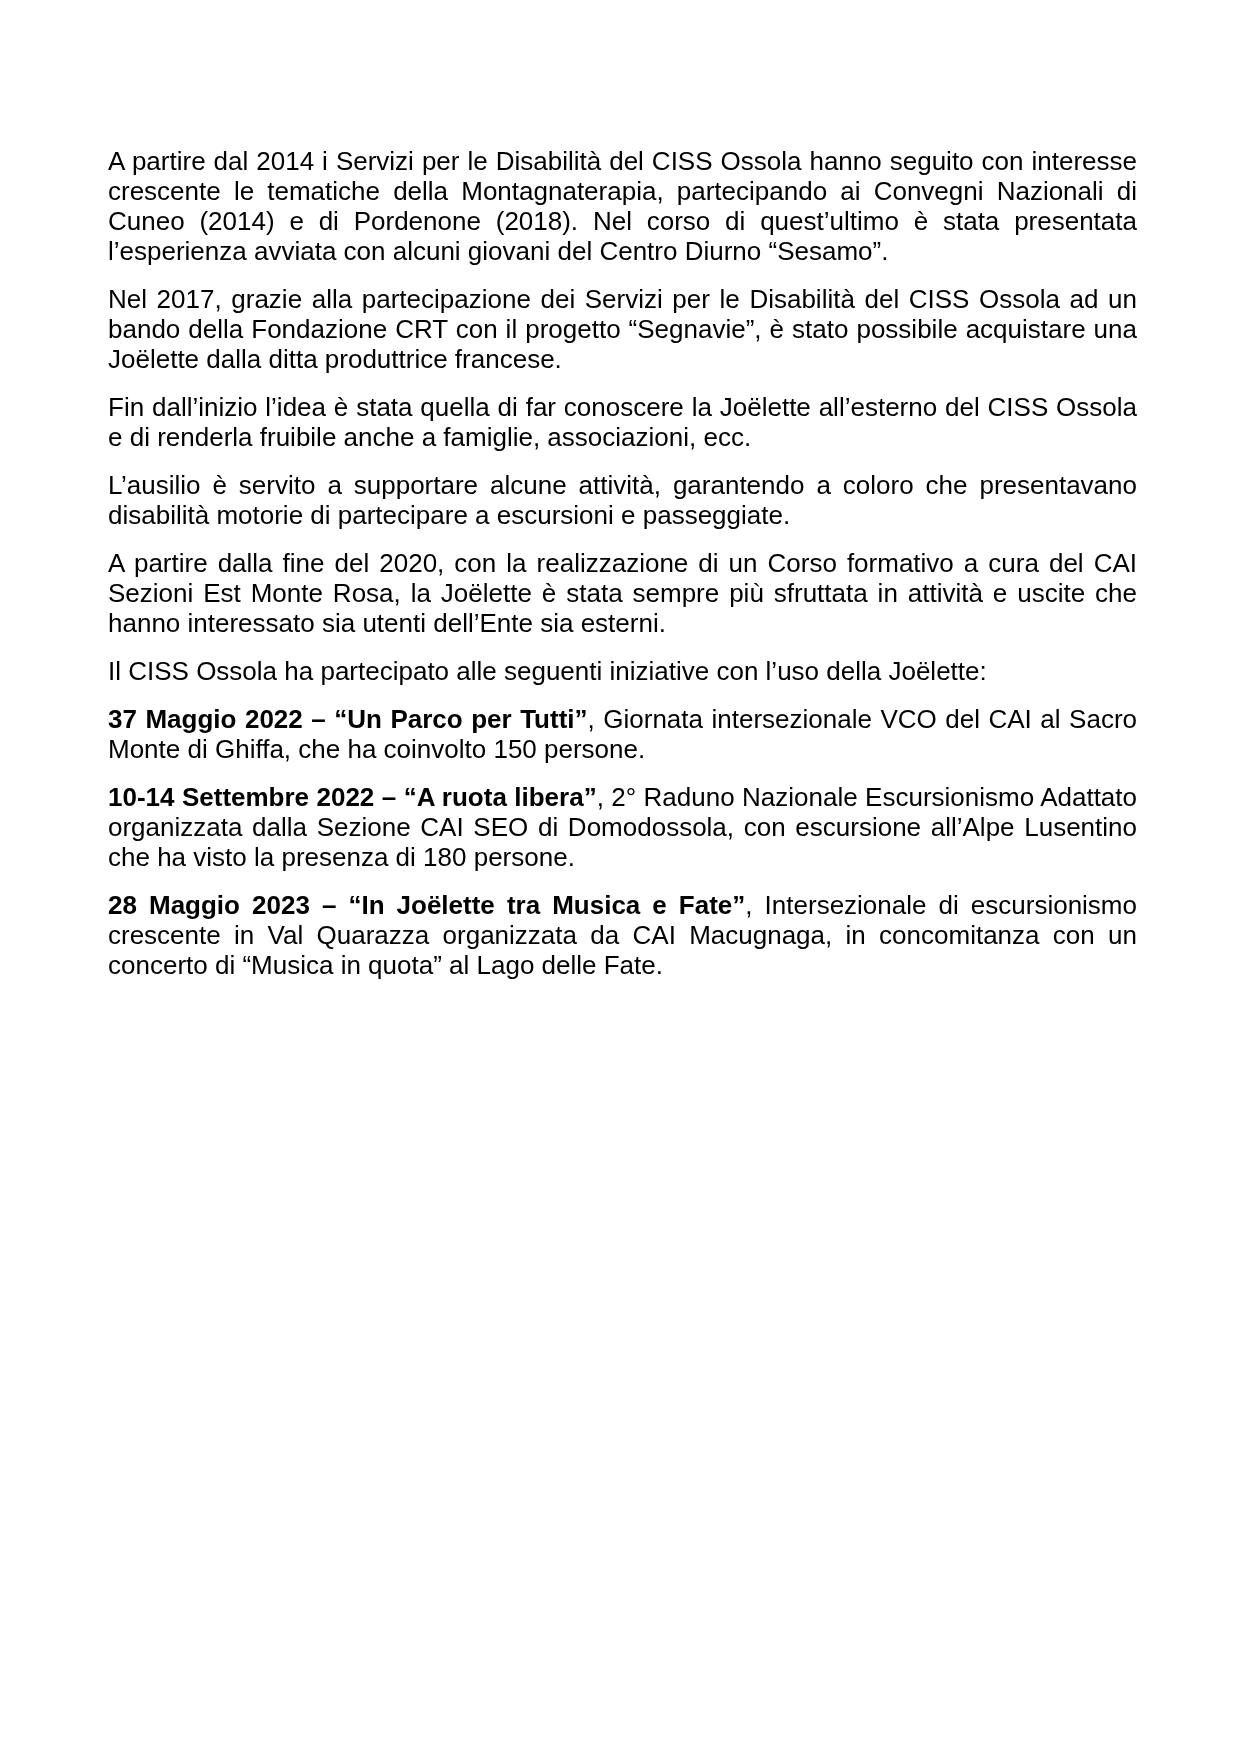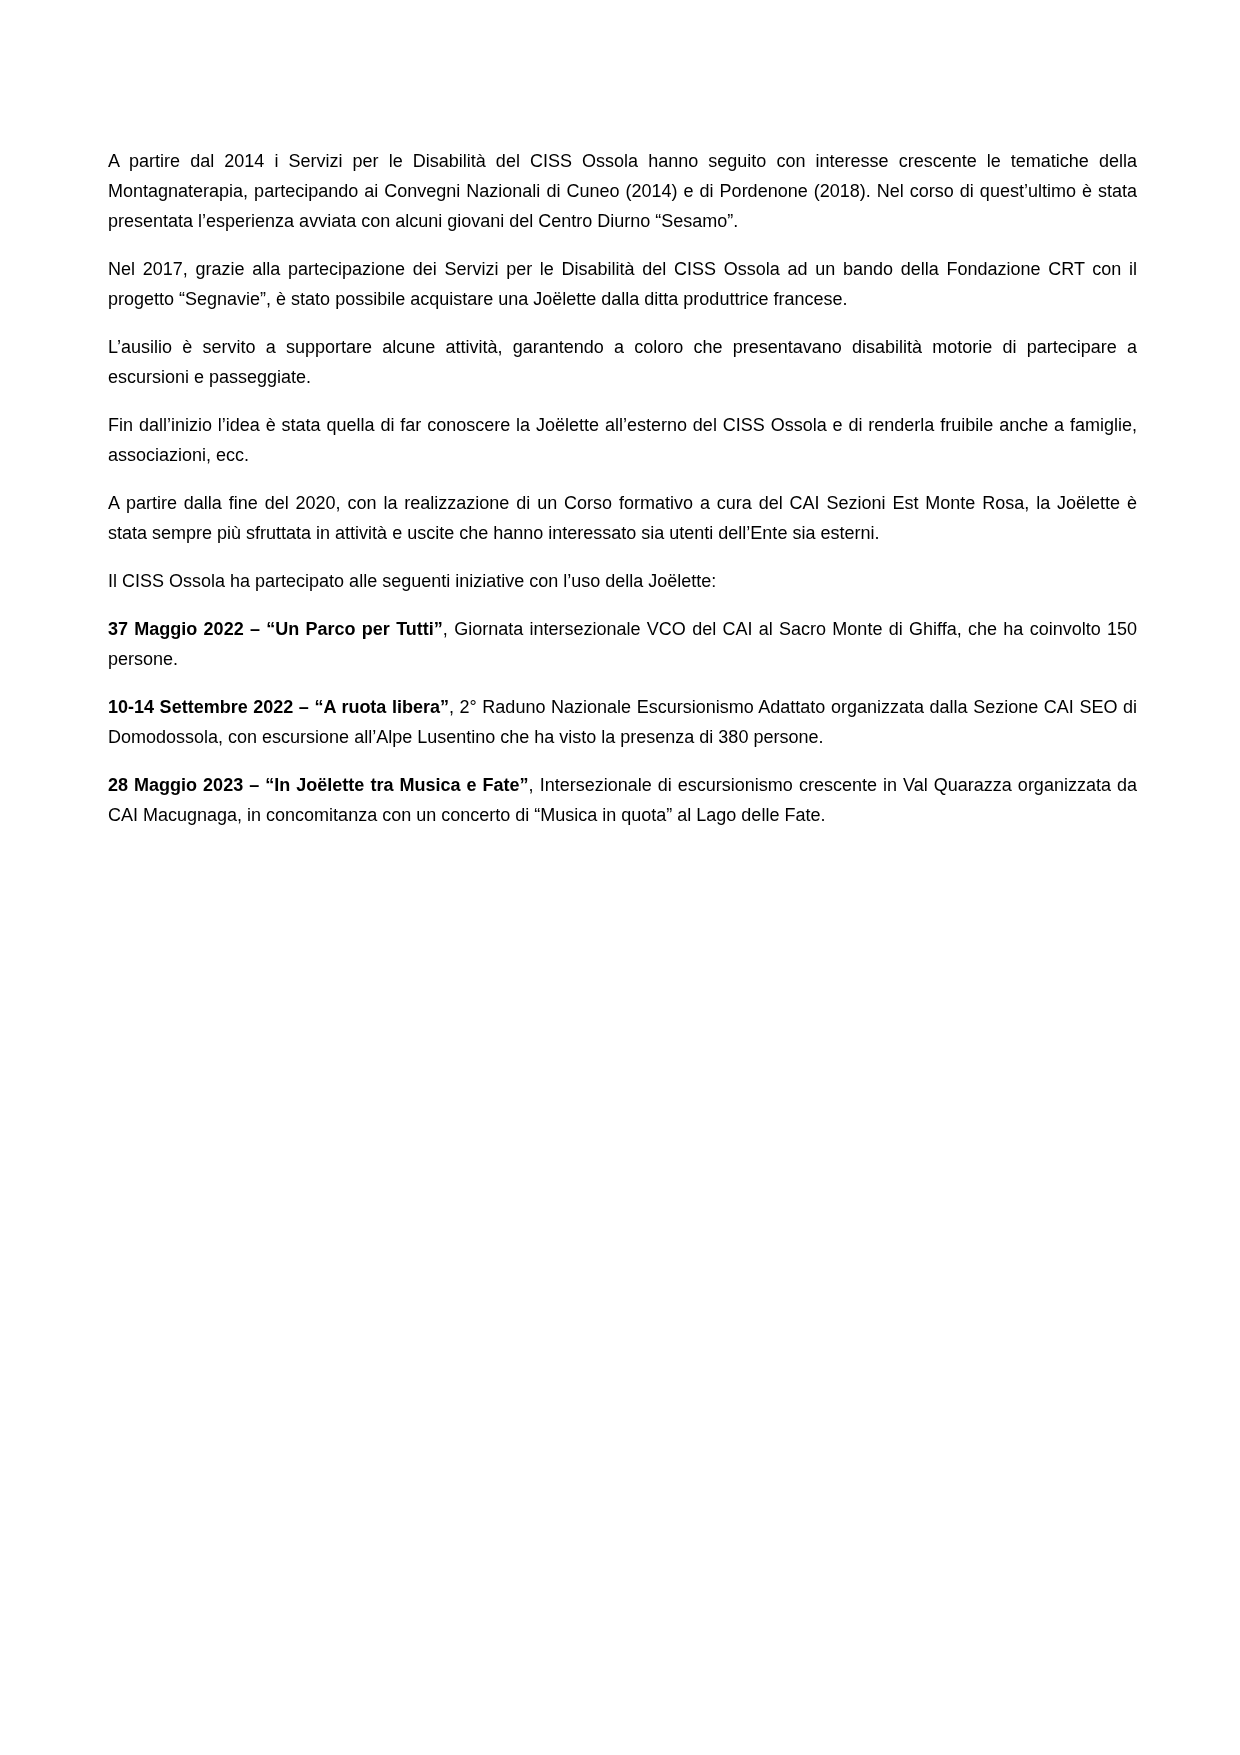--- a/index.html
+++ b/index.html
@@ -13,37 +13,37 @@
       height: 1755px;
       background: #ffffff;
       box-sizing: border-box;
       padding: 146px 103px 0 108px;
       font-family: "Liberation Sans", sans-serif;
       color: #000000;
       overflow: hidden;
     }
     .doc p {
       margin: 0 0 18px 0;
-      font-size: 18px;
+      font-size: 26px;
       line-height: 30px;
       text-align: justify;
       color: inherit;
     }
     .doc .run-bold {
       font-weight: bold;
     }
   </style>
 </head>
 <body>
 
 <div class="page" style="background: rgb(255, 255, 255); color: rgb(0, 0, 0);">
   <div class="doc">
       <p><span>A partire dal 2014 i Servizi per le Disabilità del CISS Ossola hanno seguito con interesse crescente le tematiche della Montagnaterapia, partecipando ai Convegni Nazionali di Cuneo (2014) e di Pordenone (2018). Nel corso di quest’ultimo è stata presentata l’esperienza avviata con alcuni giovani del Centro Diurno “Sesamo”.</span></p>
       <p><span>Nel 2017, grazie alla partecipazione dei Servizi per le Disabilità del CISS Ossola ad un bando della Fondazione CRT con il progetto “Segnavie”, è stato possibile acquistare una Joëlette dalla ditta produttrice francese.</span></p>
+      <p><span>Fin dall’inizio l’idea è stata quella di far conoscere la Joëlette all’esterno del CISS Ossola e di renderla fruibile anche a famiglie, associazioni, ecc.</span></p>
       <p><span>L’ausilio è servito a supportare alcune attività, garantendo a coloro che presentavano disabilità motorie di partecipare a escursioni e passeggiate.</span></p>
-      <p><span>Fin dall’inizio l’idea è stata quella di far conoscere la Joëlette all’esterno del CISS Ossola e di renderla fruibile anche a famiglie, associazioni, ecc.</span></p>
       <p><span>A partire dalla fine del 2020, con la realizzazione di un Corso formativo a cura del CAI Sezioni Est Monte Rosa, la Joëlette è stata sempre più sfruttata in attività e uscite che hanno interessato sia utenti dell’Ente sia esterni.</span></p>
       <p><span>Il CISS Ossola ha partecipato alle seguenti iniziative con l’uso della Joëlette:</span></p>
       <p><span class="run-bold">37 Maggio 2022 – “Un Parco per Tutti”</span><span>, Giornata intersezionale VCO del CAI al Sacro Monte di Ghiffa, che ha coinvolto 150 persone.</span></p>
-      <p><span class="run-bold">10-14 Settembre 2022 – “A ruota libera”</span><span>, 2° Raduno Nazionale Escursionismo Adattato organizzata dalla Sezione CAI SEO di Domodossola, con escursione all’Alpe Lusentino che ha visto la presenza di 380 persone.</span></p>
+      <p><span class="run-bold">10-14 Settembre 2022 – “A ruota libera”</span><span>, 2° Raduno Nazionale Escursionismo Adattato organizzata dalla Sezione CAI SEO di Domodossola, con escursione all’Alpe Lusentino che ha visto la presenza di 180 persone.</span></p>
       <p><span class="run-bold">28 Maggio 2023 – “In Joëlette tra Musica e Fate”</span><span>, Intersezionale di escursionismo crescente in Val Quarazza organizzata da CAI Macugnaga, in concomitanza con un concerto di “Musica in quota” al Lago delle Fate.</span></p>
     </div>
 </div>
 
 </body></html>

